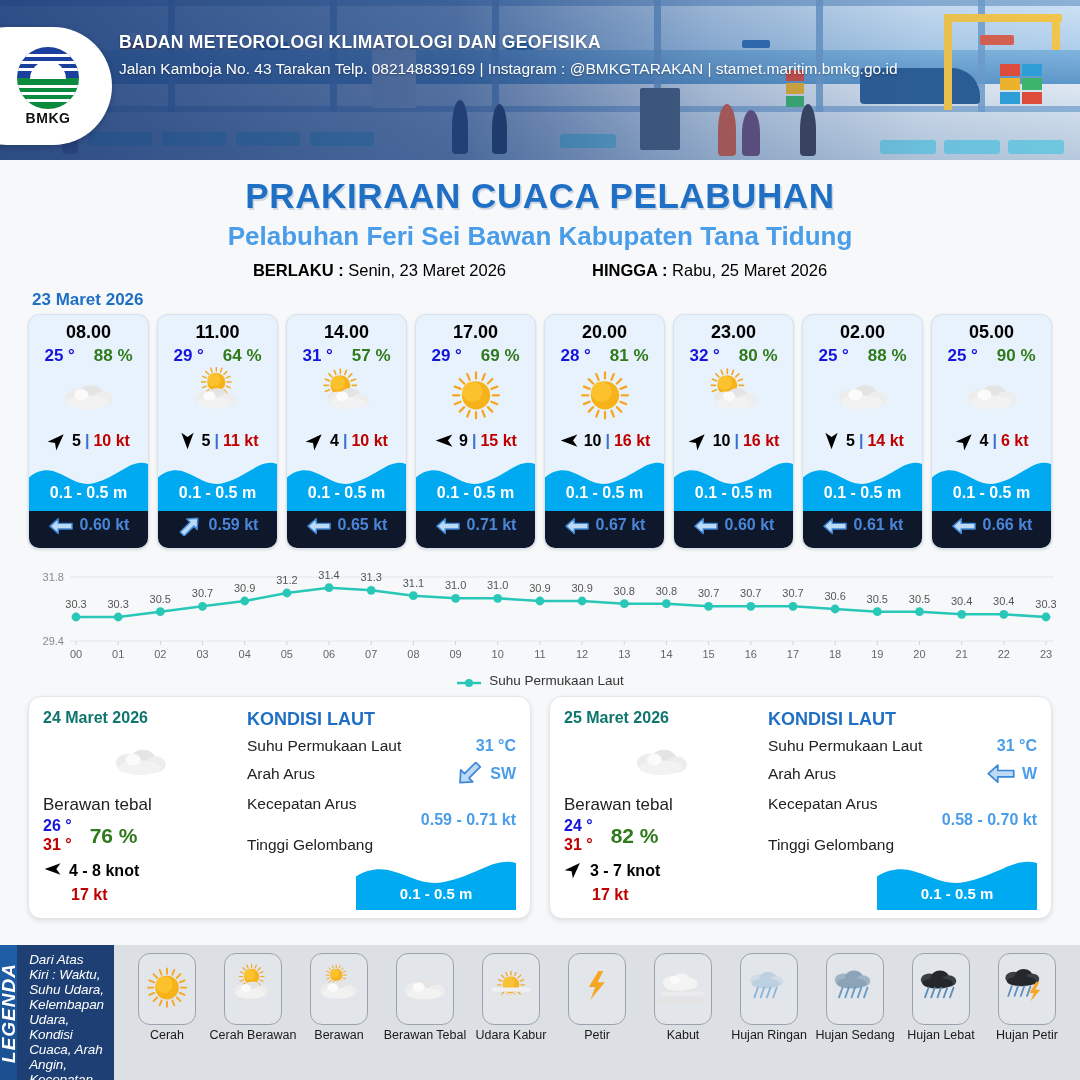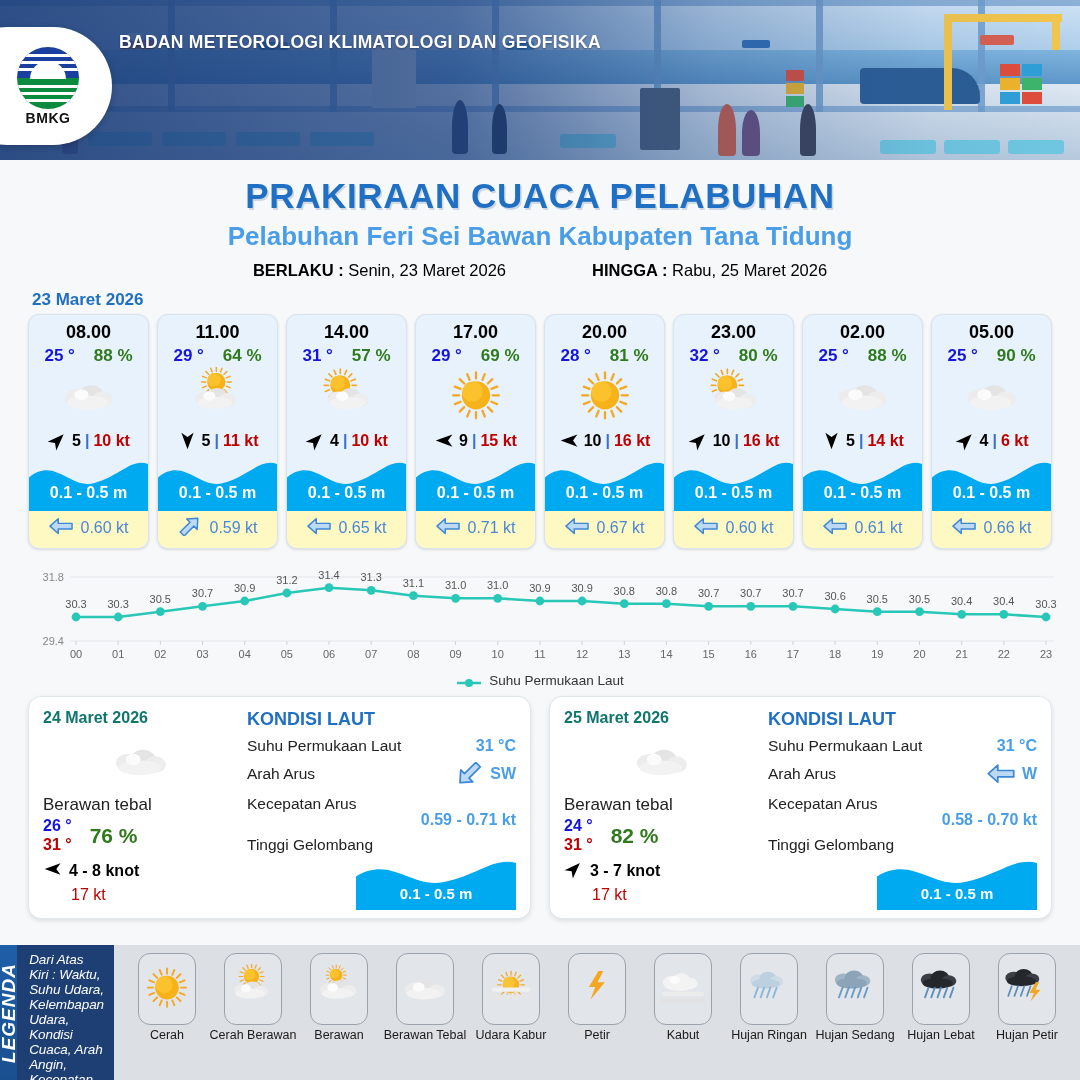--- a/index.html
+++ b/index.html
@@ -81,22 +81,22 @@
   .c-icon { height:58px; display:flex; align-items:center; justify-content:center; margin-top:2px; }
   .c-wind { display:flex; align-items:center; justify-content:center; gap:4px; padding:4px 0 2px; font-size:16px; font-weight:bold; }
   .c-wdir { font-size:0; line-height:0; }
   .c-wspd { color:#000; }
   .c-sep { color:#3b6fd0; font-weight:bold; }
   .c-gust { color:#c00000; }
   .wave-zone { position:relative; height:56px; margin-top:2px; }
   .wave-svg { position:absolute; left:0; bottom:0; width:100%; height:56px; display:block; }
   .wave-txt { position:absolute; left:0; right:0; bottom:9px; text-align:center;
     font-size:16px; font-weight:bold; color:#fff; }
-  .c-cur { display:flex; align-items:center; justify-content:center; gap:6px; padding:5px 0 8px;
-    font-size:16px; font-weight:normal; color:#4a86d8; background:#fef9c3; }
+  .c-cur { display:flex; align-items:flex-start; justify-content:center; gap:6px; padding:5px 0 8px;
+    font-size:16px; font-weight:bold; color:#4a86d8; background:#0f172a; }
 
   
   .chart-wrap { margin:14px 10px 0 10px; height:108px; position:relative; }
   .chart-svg { display:block; width:1060px; height:108px; }
   .chart-legend { display:flex; align-items:center; justify-content:center; gap:7px;
     margin-top:2px; font-size:13.5px; color:#333; }
   .lg-marker { display:inline-block; width:26px; height:10px; position:relative; }
 
   
   .panels { display:flex; gap:18px; padding:8px 28px 0; }
@@ -105,21 +105,21 @@
   .p-left { width:196px; }
   .p-date { font-size:16px; font-weight:bold; color:#0f766e; }
   .p-icon { height:62px; display:flex; align-items:center; justify-content:center; margin:4px 0 2px; }
   .p-cond { font-size:17px; color:#222; margin-top:2px; }
   .p-tr { display:flex; align-items:center; gap:18px; margin-top:2px; }
   .p-temps { line-height:1.15; }
   .p-tmin { font-size:16px; font-weight:bold; color:#1414dd; }
   .p-tmax { font-size:16px; font-weight:bold; color:#c00000; }
   .p-hum { font-size:21px; font-weight:bold; color:#2f7a1c; }
   .p-wind { display:flex; align-items:center; gap:6px; margin-top:5px; font-size:16px; font-weight:bold; color:#000; }
-  .p-gust { font-size:16px; font-weight:normal; color:#c00000; margin:3px 0 0 28px; }
+  .p-gust { font-size:16px; font-weight:bold; color:#c00000; margin:3px 0 0 28px; }
   .p-right { flex:1; padding-left:8px; position:relative; }
   .p-kl { font-size:18px; font-weight:bold; color:#1f6fc4; margin-bottom:4px; }
   .p-row { display:flex; justify-content:space-between; align-items:center; margin-top:7px; font-size:15.5px; color:#222; }
   .p-val { font-size:16px; font-weight:bold; color:#4a9de8; }
   .p-spd-val { text-align:right; font-size:16px; font-weight:bold; color:#4a9de8; margin-top:-2px; }
   .p-wave { position:absolute; right:0; bottom:-6px; width:160px; height:54px; }
   .p-wave-txt { position:absolute; left:0; right:0; bottom:8px; text-align:center;
     font-size:15px; font-weight:bold; color:#fff; }
 
   
@@ -209,20 +209,21 @@
         <div class="lc-stripe" style="top:45px;"></div>
         <div class="lc-stripe" style="top:52px;"></div>
         <div class="lc-arc"></div>
       </div>
       <div class="logo-text">BMKG</div>
     </div>
   </div>
 
   <div class="hdr-text">
     <div class="hdr-line1">BADAN METEOROLOGI KLIMATOLOGI DAN GEOFISIKA</div>
+    <div class="hdr-line3">Jalan Kamboja No. 43 Tarakan  Telp. 082148839169 | Instagram : @BMKGTARAKAN | stamet.maritim.bmkg.go.id</div>
   </div>
 </div>
 
 <div class="title-main">PRAKIRAAN CUACA PELABUHAN</div>
 <div class="title-sub">Pelabuhan Feri Sei Bawan Kabupaten Tana Tidung</div>
 <div class="valid-row">
   <div>
     <b>BERLAKU :</b>
     <span class="val">Senin, 23 Maret 2026</span>
   </div>

